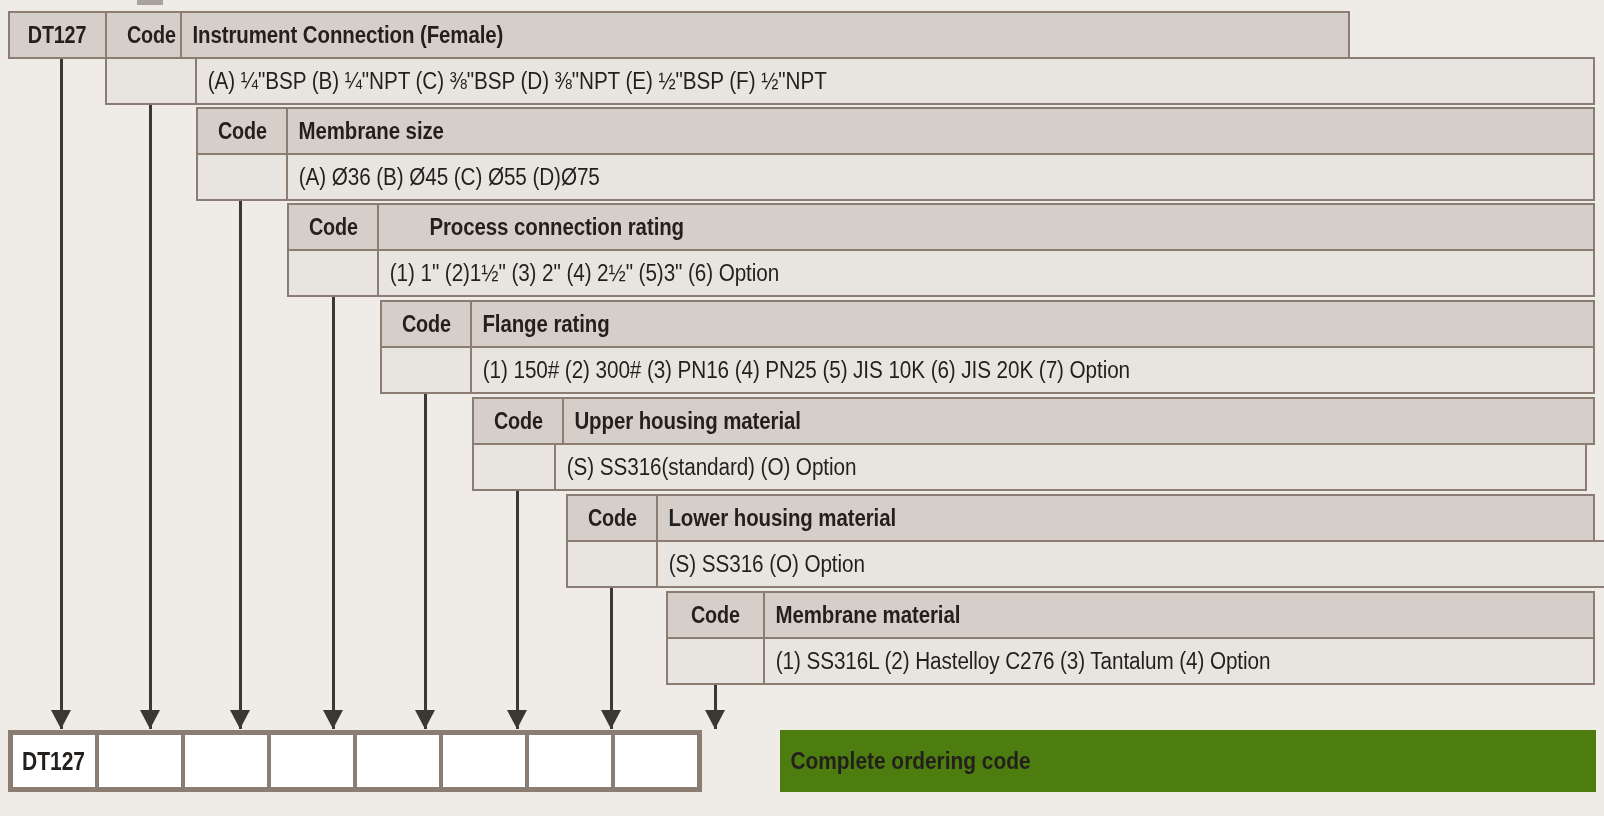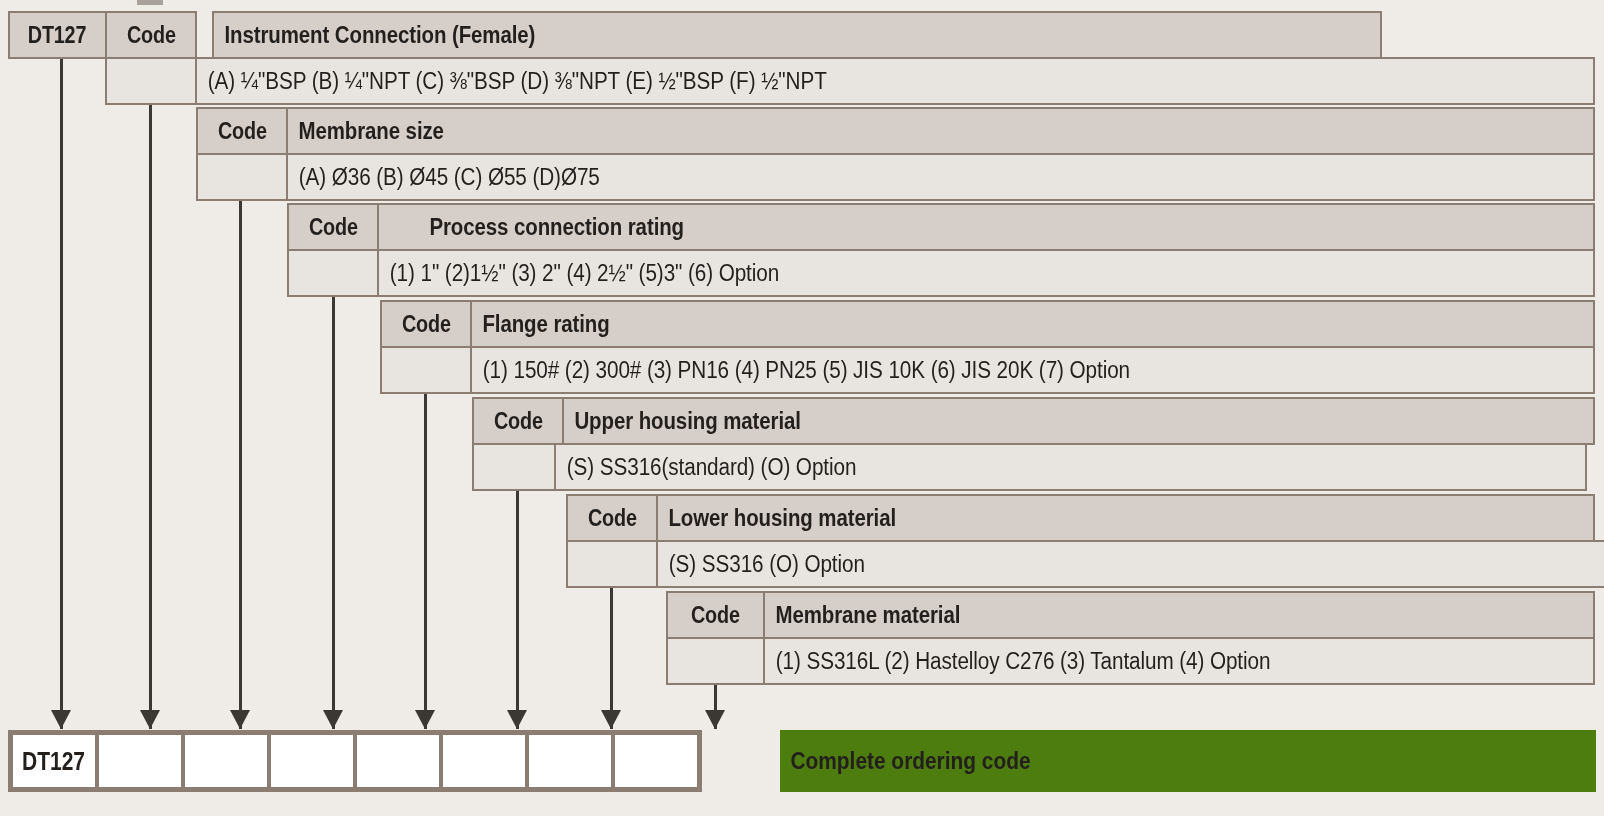--- a/index.html
+++ b/index.html
@@ -101,21 +101,21 @@
   <div id="top-fragment"></div>
 
   <div class="cell hdr code-cell" style="left:8px;top:11px;width:99px;height:48px;">
     <span>DT127</span>
   </div>
 
   <div class="cell hdr code-cell" style="left:105px;top:11px;width:92px;height:48px;">
     <span>Code</span>
   </div>
 
-  <div class="cell hdr title-cell" style="left:212px;top:11px;width:1170px;height:48px;align-items:center;">
+  <div class="cell hdr title-cell" style="left:180px;top:11px;width:1170px;height:48px;align-items:center;">
     <span>Instrument Connection (Female)</span>
   </div>
 
   <div class="cell val blank-cell" style="left:105px;top:57px;width:92px;height:48px;"></div>
 
   <div class="cell val opts-cell" style="left:195px;top:57px;width:1400px;height:48px;">
     <span>(A) ¼"BSP  (B) ¼"NPT  (C) ⅜"BSP  (D) ⅜"NPT  (E) ½"BSP  (F) ½"NPT</span>
   </div>
 
   <div class="cell hdr code-cell" style="left:196px;top:107px;width:92px;height:48px;">

